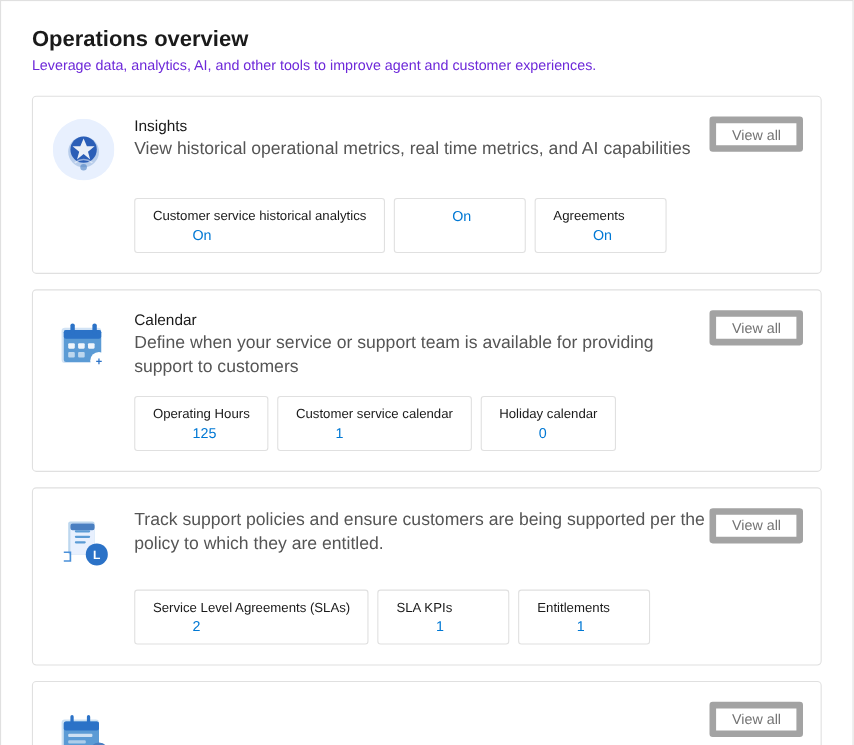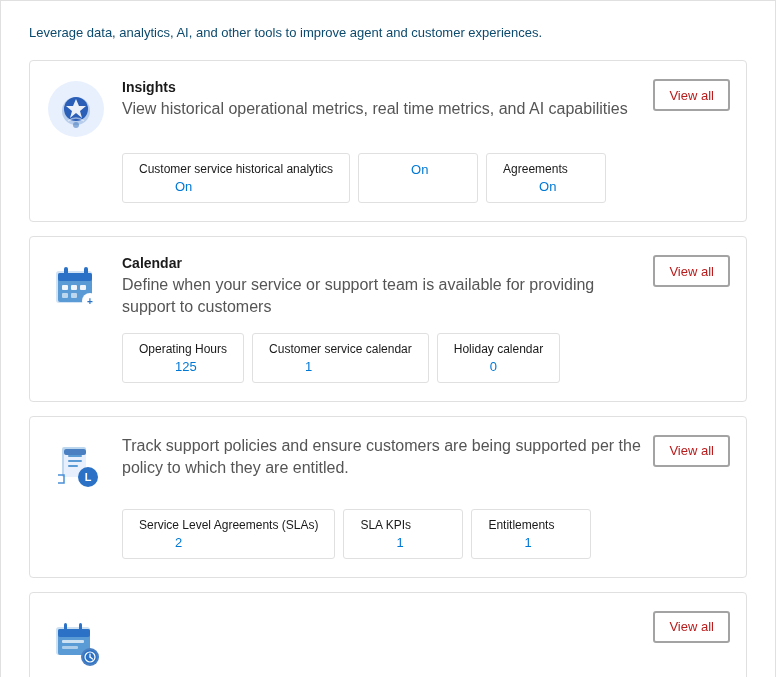--- a/index.html
+++ b/index.html
@@ -15,21 +15,21 @@
       padding: 24px 28px;
     }
     .page-title {
       font-size: 20px;
       font-weight: 600;
       color: #1a1a1a;
       margin-bottom: 4px;
     }
     .page-subtitle {
       font-size: 13px;
-      color: #0c4a6e;
+      color: #6d28d9;
       margin-bottom: 20px;
     }
     .section {
       border: 1px solid #e0e0e0;
       border-radius: 4px;
       padding: 18px 16px 18px 16px;
       margin-bottom: 14px;
       display: flex;
       flex-direction: column;
       background: #fff;
@@ -53,34 +53,34 @@
       flex-shrink: 0;
       display: flex;
       align-items: center;
       justify-content: center;
     }
     .section-info {
       flex: 1;
     }
     .section-title {
       font-size: 14px;
-      font-weight: 700;
+      font-weight: 400;
       color: #1a1a1a;
       margin-bottom: 3px;
     }
     .section-desc {
       font-size: 16px;
       color: #555;
       line-height: 1.4;
       max-width: 520px;
     }
     .view-all-btn {
-      border: 2px solid #a3a3a3;
-      background: #fff;
-      color: #b91c1c;
+      border: 6px solid #a3a3a3;
+      background: #fff;
+      color: #737373;
       font-size: 13px;
       padding: 5px 14px;
       border-radius: 3px;
       cursor: pointer;
       white-space: nowrap;
       height: 32px;
       display: flex;
       align-items: center;
     }
     .section-items {
@@ -108,20 +108,21 @@
       color: #0078d4;
       font-weight: 400;
       cursor: pointer;
       margin-left: 36px;
     }
   </style>
 </head>
 <body>
 
 <div class="page-container">
+  <h1 class="page-title">Operations overview</h1>
   <p class="page-subtitle">Leverage data, analytics, AI, and other tools to improve agent and customer experiences.</p>
 
   <div id="sections-container">
       <div class="section">
         <div class="section-header">
           <div class="section-left">
             <div class="section-icon">
               <svg width="56" height="56" viewBox="0 0 56 56" fill="none" xmlns="http://www.w3.org/2000/svg">
     <circle cx="28" cy="28" r="28" fill="#e8f0fe"></circle>
     <circle cx="28" cy="30" r="14" fill="#4a7fc1" opacity="0.3"></circle>

